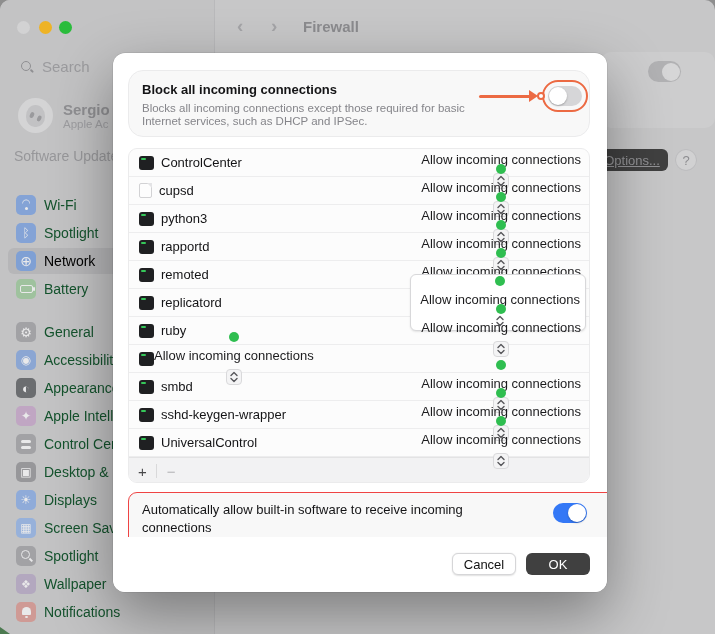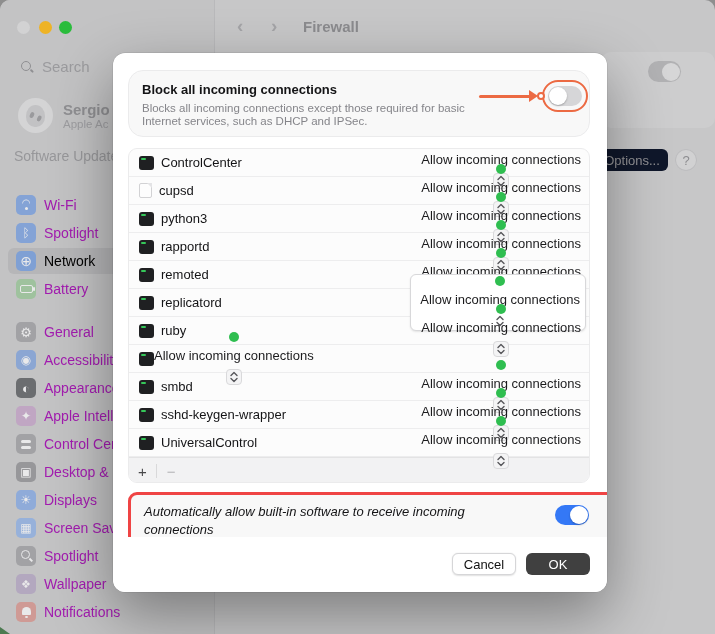--- a/index.html
+++ b/index.html
@@ -23,21 +23,21 @@
   .profile{position:absolute;left:18px;top:98px;display:flex;gap:10px;align-items:center;}
   .avatar{position:relative;width:35px;height:35px;border-radius:50%;background:#d4d4d5;overflow:hidden;}
   .avatar::before{content:"";position:absolute;left:8px;top:7px;width:19px;height:22px;background:#c2c2c4;border-radius:50% 50% 46% 46%;}
   .avatar::after{content:"";position:absolute;left:12px;top:14px;width:3.5px;height:6px;background:#9a9a9d;border-radius:50%;transform:rotate(25deg);box-shadow:8px 0 0 #9a9a9d;}
   .profile-name{font-size:15px;color:#8f8f92;font-weight:600;line-height:17px;}
   .profile-sub{font-size:11.5px;color:#9d9da0;}
   .sw-update{position:absolute;left:14px;top:148px;font-size:14px;color:#97979a;}
   
   .side-group{position:absolute;left:8px;width:198px;}
   #side-group-0{top:192px;} #side-group-1{top:319px;} #side-group-2{top:599px;}
-  .side-item{display:flex;align-items:center;gap:8px;height:26px;margin-bottom:2px;padding-left:8px;border-radius:6px;font-size:14px;color:#a21caf;white-space:nowrap;}
+  .side-item{display:flex;align-items:center;gap:8px;height:26px;margin-bottom:2px;padding-left:8px;border-radius:6px;font-size:14px;color:#14532d;white-space:nowrap;}
   .side-item.selected{background:#b6b6b8;color:#000000;}
   .tile{position:relative;flex:0 0 auto;width:20px;height:20px;border-radius:5px;display:flex;align-items:center;justify-content:center;color:#e9e9ea;font-size:12px;line-height:1;}
   .icon-wifi::before{content:"\25E0";font-size:10px;margin-top:-4px;}
   .icon-wifi::after{content:"";position:absolute;bottom:5px;width:3px;height:3px;border-radius:50%;background:#e9e9ea;}
   .icon-bluetooth::before{content:"\16D2";font-size:12px;}
   .icon-network::before{content:"\2295";font-size:14px;}
   .icon-battery::before{content:"";width:11px;height:6px;border:1.4px solid #e9e9ea;border-radius:2px;}
   .icon-battery::after{content:"";position:absolute;right:1.5px;width:2px;height:4px;background:#e9e9ea;border-radius:1px;}
   .icon-general::before{content:"\2699";font-size:13px;}
   .icon-accessibility::before{content:"\25C9";font-size:12px;}
@@ -49,21 +49,21 @@
   .icon-screen-saver::before{content:"\25A6";font-size:12px;}
   .icon-spotlight::before{content:"";position:absolute;left:5px;top:4px;width:7px;height:7px;border:1.6px solid #e9e9ea;border-radius:50%;}
   .icon-spotlight::after{content:"";position:absolute;left:13px;top:13px;width:4px;height:1.6px;background:#e9e9ea;transform:rotate(45deg);}
   .icon-wallpaper::before{content:"\2756";font-size:11px;}
   .icon-notifications::before{content:"";width:9px;height:8px;background:#e9e9ea;border-radius:5px 5px 1px 1px;margin-top:-3px;}
   .icon-notifications::after{content:"";position:absolute;bottom:4px;width:3px;height:2px;background:#e9e9ea;border-radius:50%;}
   
   .fw-panel{position:absolute;left:601px;top:52px;width:114px;height:76px;background:#cdcdce;border-radius:10px;}
   .bg-toggle{position:absolute;left:47px;top:9px;width:33px;height:21px;border-radius:11px;background:#b1b1b3;}
   .bg-toggle::after{content:"";position:absolute;right:1.5px;top:1.5px;width:18px;height:18px;border-radius:50%;background:#d6d6d7;}
-  .options-btn{position:absolute;left:596px;top:149px;width:72px;height:22px;border-radius:6px;background:#0f172a;color:#929295;font-size:13px;display:flex;align-items:center;justify-content:center;}
+  .options-btn{position:absolute;left:596px;top:149px;width:72px;height:22px;border-radius:6px;background:#404040;color:#929295;font-size:13px;display:flex;align-items:center;justify-content:center;text-decoration:underline;}
   .help-btn{position:absolute;left:675px;top:149px;width:22px;height:22px;border-radius:50%;background:#d1d1d2;color:#8d8d90;font-size:13px;display:flex;align-items:center;justify-content:center;box-shadow:0 0 0 1px #bdbdbf inset;}
   .green-corner{position:absolute;left:0;bottom:0;width:0;height:0;border-bottom:7px solid #4c7a50;border-right:10px solid transparent;}
   
   .dialog{position:absolute;left:113px;top:53px;width:494px;height:539px;background:#ffffff;border-radius:12px;box-shadow:0 22px 60px rgba(0,0,0,.38),0 0 0 0.5px rgba(0,0,0,.12);overflow:hidden;}
   .sectionA{position:absolute;left:15px;top:17px;width:462px;height:67px;background:#f8f8f8;border:1px solid #ebebec;border-radius:15px;box-sizing:border-box;}
   .blk-title{position:absolute;left:13px;top:11px;font-size:13px;font-weight:700;color:#141416;}
   .blk-desc{position:absolute;left:13px;top:31px;width:352px;font-size:11.5px;line-height:12.5px;color:#85858a;}
   .sw{position:relative;width:34px;height:20px;border-radius:10px;}
   .sw-off{background:#d6d6d8;}
   .sw-off::after{content:"";position:absolute;left:1px;top:1px;width:18px;height:18px;border-radius:50%;background:#fff;box-shadow:0 1px 2px rgba(0,0,0,.25);}
@@ -86,21 +86,21 @@
   .svc-right.popup{background:#fff;border:1px solid #d8d8da;border-radius:6px;padding:1px 5px 1px 9px;box-shadow:0 1px 2px rgba(0,0,0,.10);margin-right:-5px;}
   .gdot{width:10px;height:10px;border-radius:50%;background:#2FBE50;}
   .svc-status{font-size:13px;color:#1b1b1d;}
   .stepper{width:16px;height:16px;border-radius:4px;background:#f4f4f5;border:1px solid #d9d9db;box-sizing:border-box;display:flex;align-items:center;justify-content:center;}
   .stepper.naked{background:transparent;border:none;}
   .list-footer{display:flex;align-items:center;height:26px;background:#f2f2f3;border-top:1px solid #e3e3e4;}
   .lf-btn{font-size:15px;line-height:15px;padding:0 9px;color:#48484a;}
   .lf-btn.dim{color:#b5b5b7;padding-left:10px;}
   .vdiv{width:1px;height:14px;background:#d9d9da;}
   
-  .sectionC{position:absolute;left:15px;top:439px;width:492px;height:60px;background:#f8f8f8;border:3px solid #ef4444;border-radius:9px;box-sizing:border-box;font-style:italic;}
+  .sectionC{position:absolute;left:15px;top:439px;width:492px;height:60px;background:#f8f8f8;border:1px solid #ef4444;border-radius:9px;box-sizing:border-box;}
   .auto-text{position:absolute;left:13px;top:8px;width:390px;font-size:13px;line-height:18px;color:#141416;}
   .auto-toggle{position:absolute;left:424px;top:10px;}
   
   .dlg-footer{position:absolute;left:0;top:484px;width:494px;height:55px;background:#ffffff;border-radius:0 0 12px 12px;}
   .btn{position:absolute;top:16px;width:64px;height:22px;border-radius:6px;font-size:13px;display:flex;align-items:center;justify-content:center;box-sizing:border-box;}
   .btn-cancel{left:339px;background:#fff;border:1px solid #d6d6d8;color:#111;box-shadow:0 0.5px 1.5px rgba(0,0,0,.12);}
   .btn-ok{left:413px;background:#404040;color:#fff;font-weight:400;}
 </style>
 </head>
 <body>

